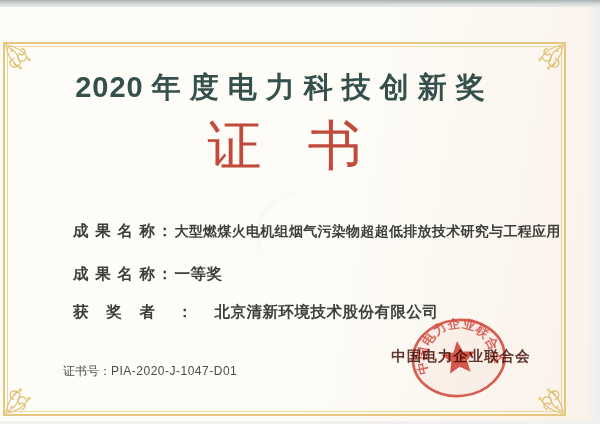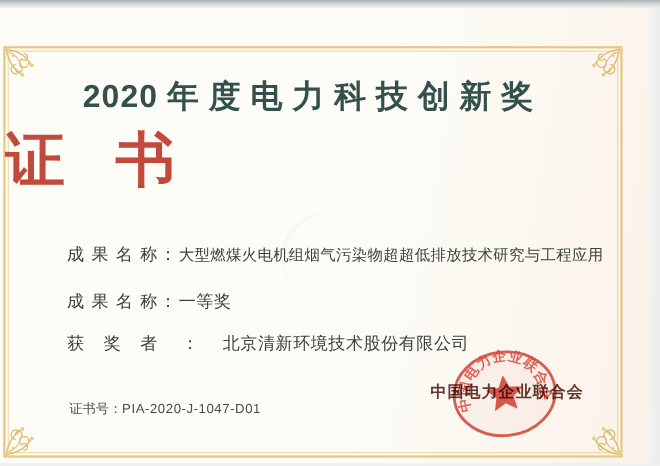--- a/index.html
+++ b/index.html
@@ -49,27 +49,27 @@
   
   .award-title{
     position:absolute;left:0;top:24px;width:100%;
     text-align:center;color:#34504b;font-weight:bold;font-size:29px;
     white-space:nowrap;
   }
   .award-title .yr{letter-spacing:1px;margin-right:8px;}
   .award-title .tx{letter-spacing:9px;}
   .cert-heading{
     position:absolute;left:0;top:66px;width:100%;
-    color:#c24a3c;font-weight:bold;font-size:54px;
+    text-align:center;color:#c24a3c;font-weight:normal;font-size:54px;
     font-family:"DejaVu Serif",serif;
   }
   .cert-heading .c2{margin-left:46px;}
   .field-row{
-    position:absolute;left:56px;display:flex;align-items:baseline;
-    color:#3c403d;font-weight:normal;white-space:nowrap;
+    position:absolute;left:68px;display:flex;align-items:baseline;
+    color:#3c403d;font-weight:bold;white-space:nowrap;
   }
   .field-row .lbl{
     display:inline-block;width:82px;font-size:15.5px;
     text-align:justify;text-align-last:justify;
   }
   .field-row .col{font-size:15.5px;margin:0 2px 0 2px;}
   .field-row .val{font-size:15.5px;letter-spacing:.5px;margin-top:37px;}
   .row-0{top:142px;}
   .row-0 .val{font-size:14px;letter-spacing:.3px;}
   .row-1{top:183px;}

